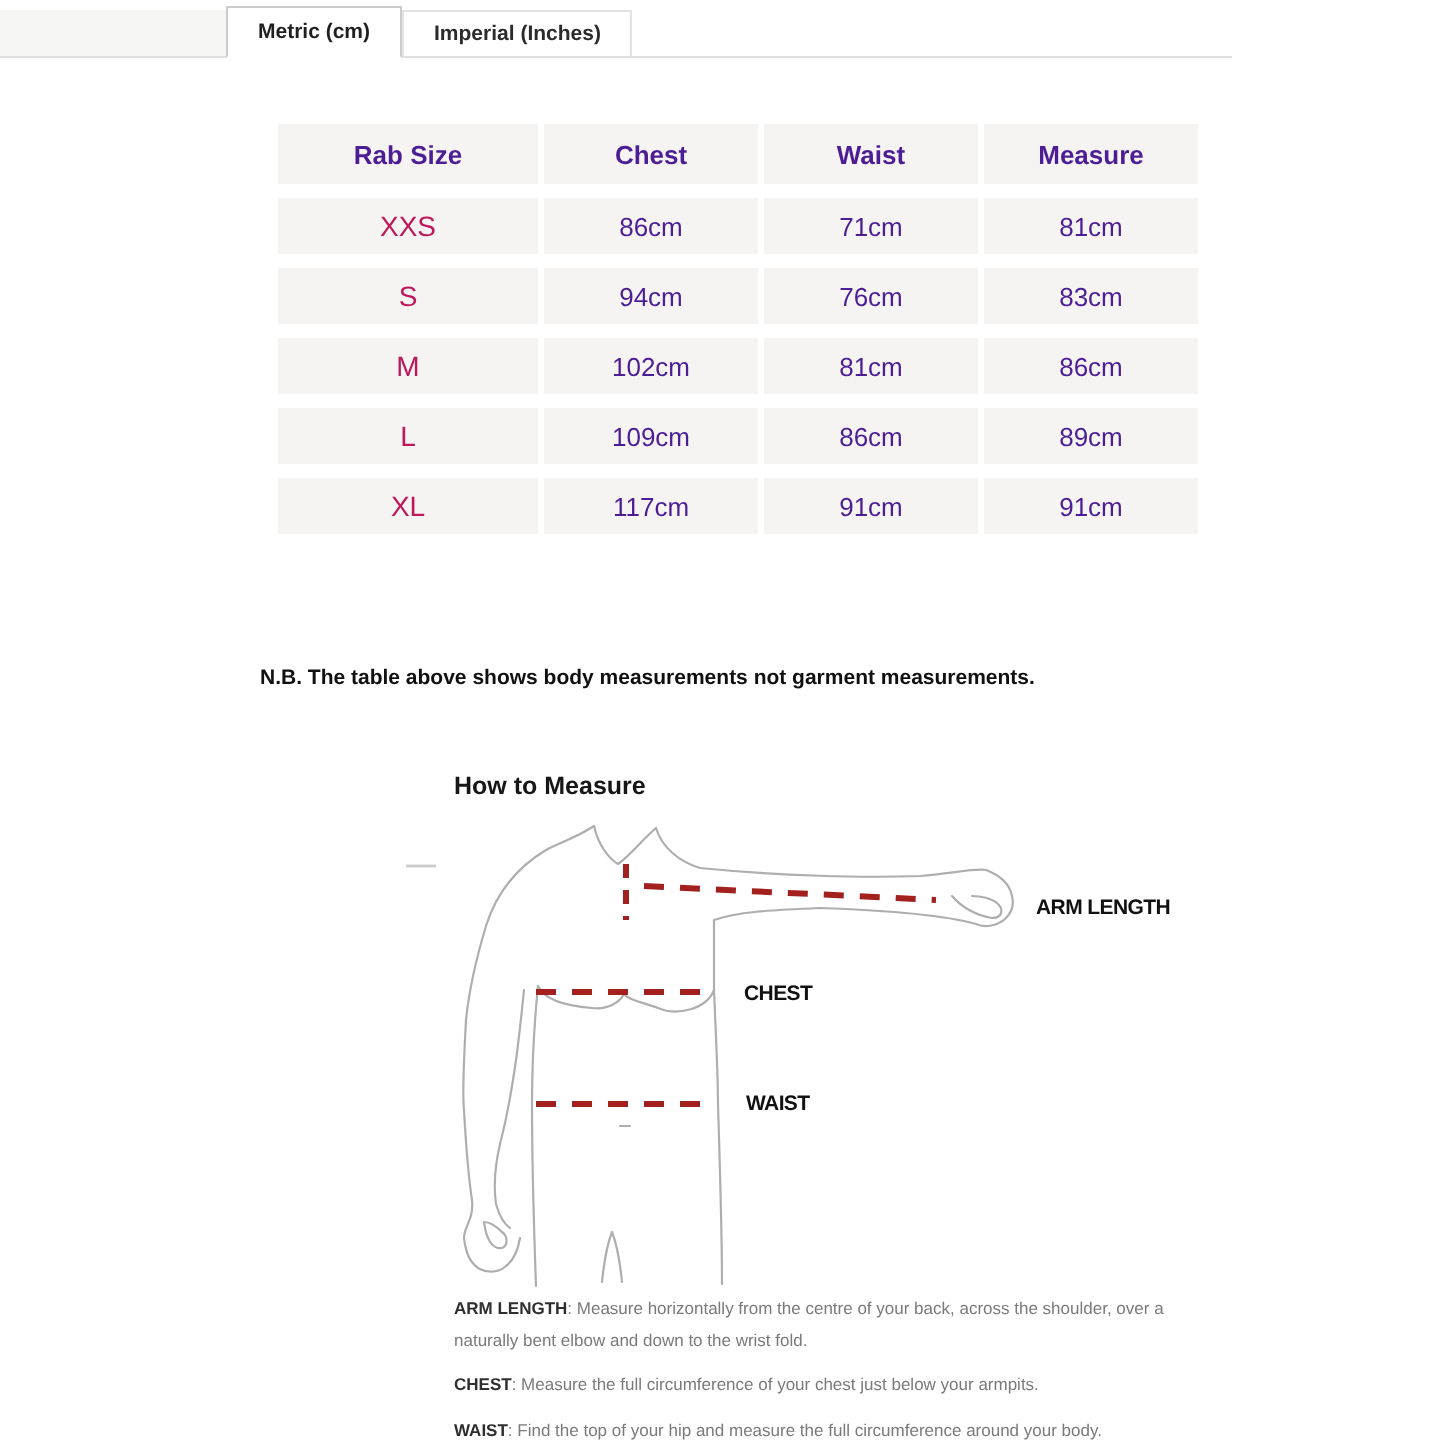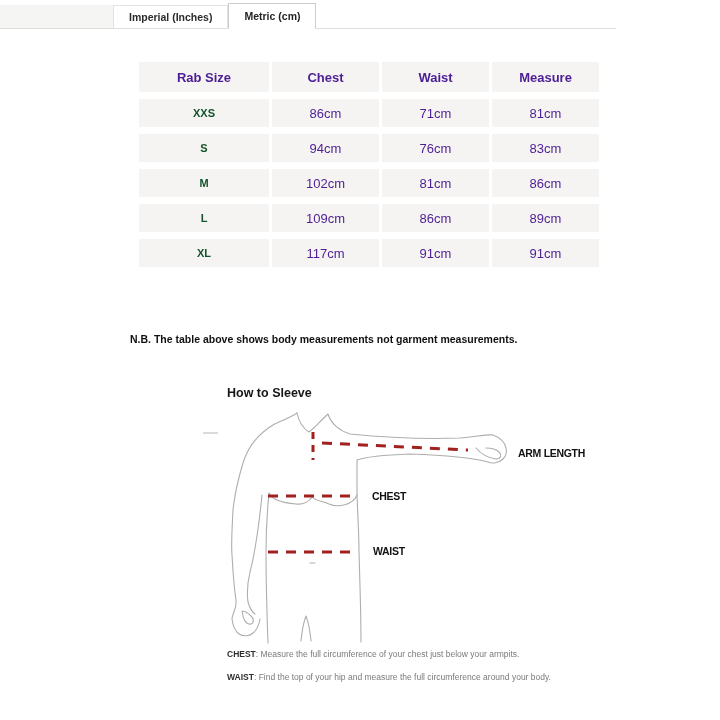--- a/index.html
+++ b/index.html
@@ -31,21 +31,21 @@
   
   table.size-table{
     position:absolute;left:136px;top:55px;
     border-collapse:separate;border-spacing:3px 7px;table-layout:fixed;
   }
   .size-table th,.size-table td{
     background:var(--cellbg);text-align:center;vertical-align:middle;
   }
   .size-table th{height:30px;font-size:13px;font-weight:bold;color:#4c1d95;}
   .size-table td{height:28px;font-size:13px;font-weight:normal;color:#4c1d95;}
-  .size-table td.size-cell{font-weight:bold;color:#14532d;font-size:11px;}
+  .size-table td.size-cell{font-weight:normal;color:#be185d;font-size:14px;}
   .col-size{width:130px;} .col-else{width:107px;}
   
   .nb-note{position:absolute;left:130px;top:333px;font-size:10.5px;font-weight:bold;color:#101010;}
   .htm-title{position:absolute;left:227px;top:386px;font-size:12.5px;font-weight:bold;color:#161616;}
   
   .diagram{position:absolute;left:200px;top:405px;width:390px;height:245px;}
   .body-line{fill:none;stroke:#aeaeae;stroke-width:1.1;stroke-linecap:round;stroke-linejoin:round;}
   .faint-line{fill:none;stroke:#cccccc;stroke-width:1.4;}
   .measure-line{fill:none;stroke:var(--accent);stroke-width:3;}
   .diagram-label{
@@ -57,25 +57,25 @@
   .instructions p{font-size:8.5px;line-height:15.5px;color:#7a7a7a;margin-bottom:7px;}
   .instructions p strong{color:#2e2e2e;font-weight:bold;}
 </style>
 </head>
 <body>
 
 <div class="page">
 
   <div class="tabbar">
     <div class="tab-lead"></div>
+    <div class="tab active">
+      <span>Metric (cm)</span>
+    </div>
     <div class="tab">
       <span>Imperial (Inches)</span>
-    </div>
-    <div class="tab active">
-      <span>Metric (cm)</span>
     </div>
   </div>
 
   <table class="size-table">
     <colgroup>
       <col class="col-size">
         <col class="col-else">
         <col class="col-else">
         <col class="col-else">
     </colgroup>
@@ -116,21 +116,21 @@
         <td class="size-cell">XL</td>
         <td>117cm</td>
         <td>91cm</td>
         <td>91cm</td>
       </tr>
     </tbody>
   </table>
 
   <div class="nb-note">N.B. The table above shows body measurements not garment measurements.</div>
 
-  <div class="htm-title">How to Sleeve</div>
+  <div class="htm-title">How to Measure</div>
 
   <svg class="diagram" viewBox="0 0 390 245" xmlns="http://www.w3.org/2000/svg">
 
     <path class="faint-line" d="M3,28 L18,28"></path>
 
     <g>
 
       <path class="body-line" d="M97,8 C99,17 104,24 109,27 C115,23 121,15 128,9
         C131,19 140,26 150,29 C190,33 232,34 260,33 C275,32 287,29 293,30
         C301,33 305,38 306,43 C307,47 306,51 303,54 C299,58 292,59 288,57
@@ -165,17 +165,18 @@
       <path class="measure-line" d="M68,91 L157,91" stroke-dasharray="10 8"></path>
       <path class="measure-line" d="M68,147 L157,147" stroke-dasharray="10 8"></path>
     </g>
 
     <text class="diagram-label" x="318" y="52">ARM LENGTH</text>
     <text class="diagram-label" x="172" y="95">CHEST</text>
     <text class="diagram-label" x="173" y="150">WAIST</text>
   </svg>
 
   <div class="instructions">
+    <p><strong>ARM LENGTH</strong><span>: Measure horizontally from the centre of your back, across the shoulder, over a naturally bent elbow and down to the wrist fold.</span></p>
     <p><strong>CHEST</strong><span>: Measure the full circumference of your chest just below your armpits.</span></p>
     <p><strong>WAIST</strong><span>: Find the top of your hip and measure the full circumference around your body.</span></p>
   </div>
 
 </div>
 
 </body></html>

